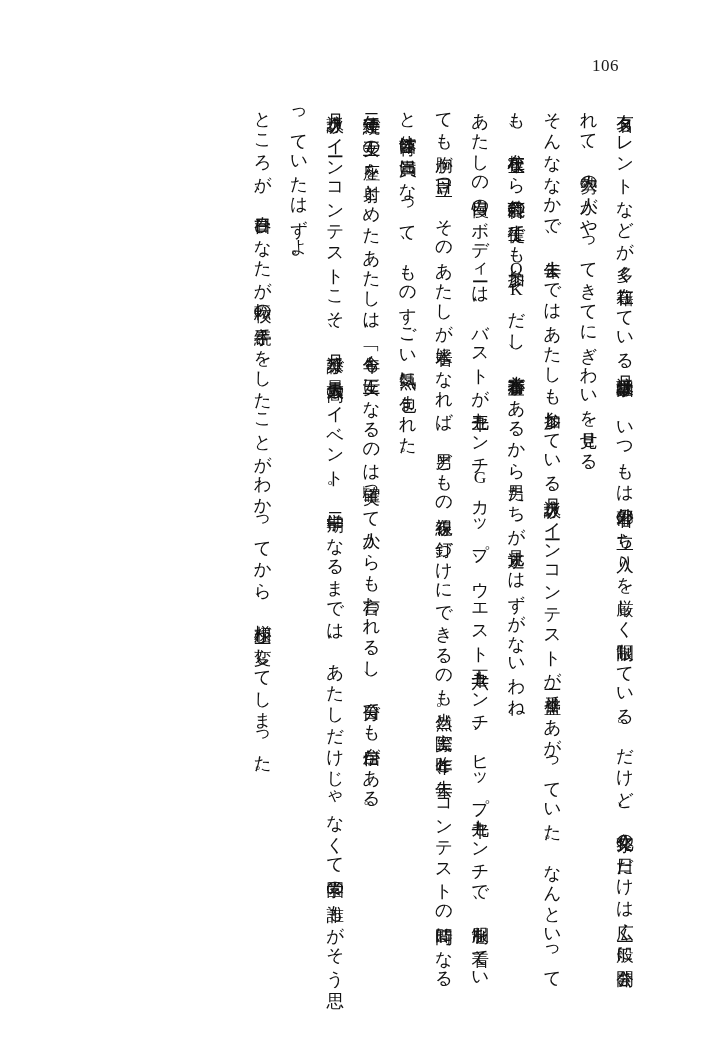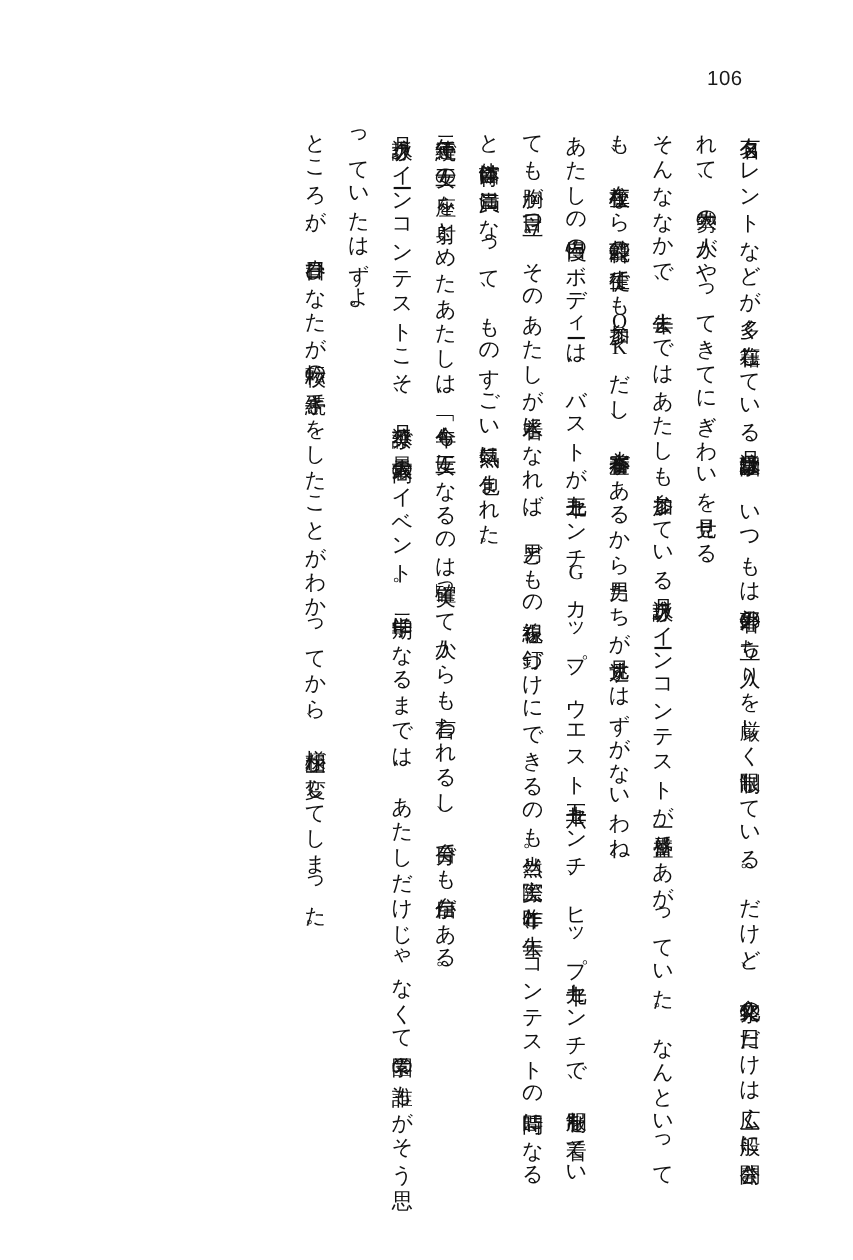--- a/index.html
+++ b/index.html
@@ -18,21 +18,21 @@
     overflow: hidden;
     box-sizing: border-box;
   }
   .page-number {
     position: absolute;
     top: 56px;
     right: 92px;
     font-size: 17px;
     color: #1a1a1a;
     letter-spacing: 0.5px;
-    font-family: Liberation Sans, sans-serif;
+    font-family: Liberation Serif, serif;
   }
   .body-text {
     position: absolute;
     top: 100px;
     left: 60px;
     right: 68px;
     height: 880px;
     writing-mode: vertical-rl;
     text-orientation: upright;
     font-size: 17.5px;

